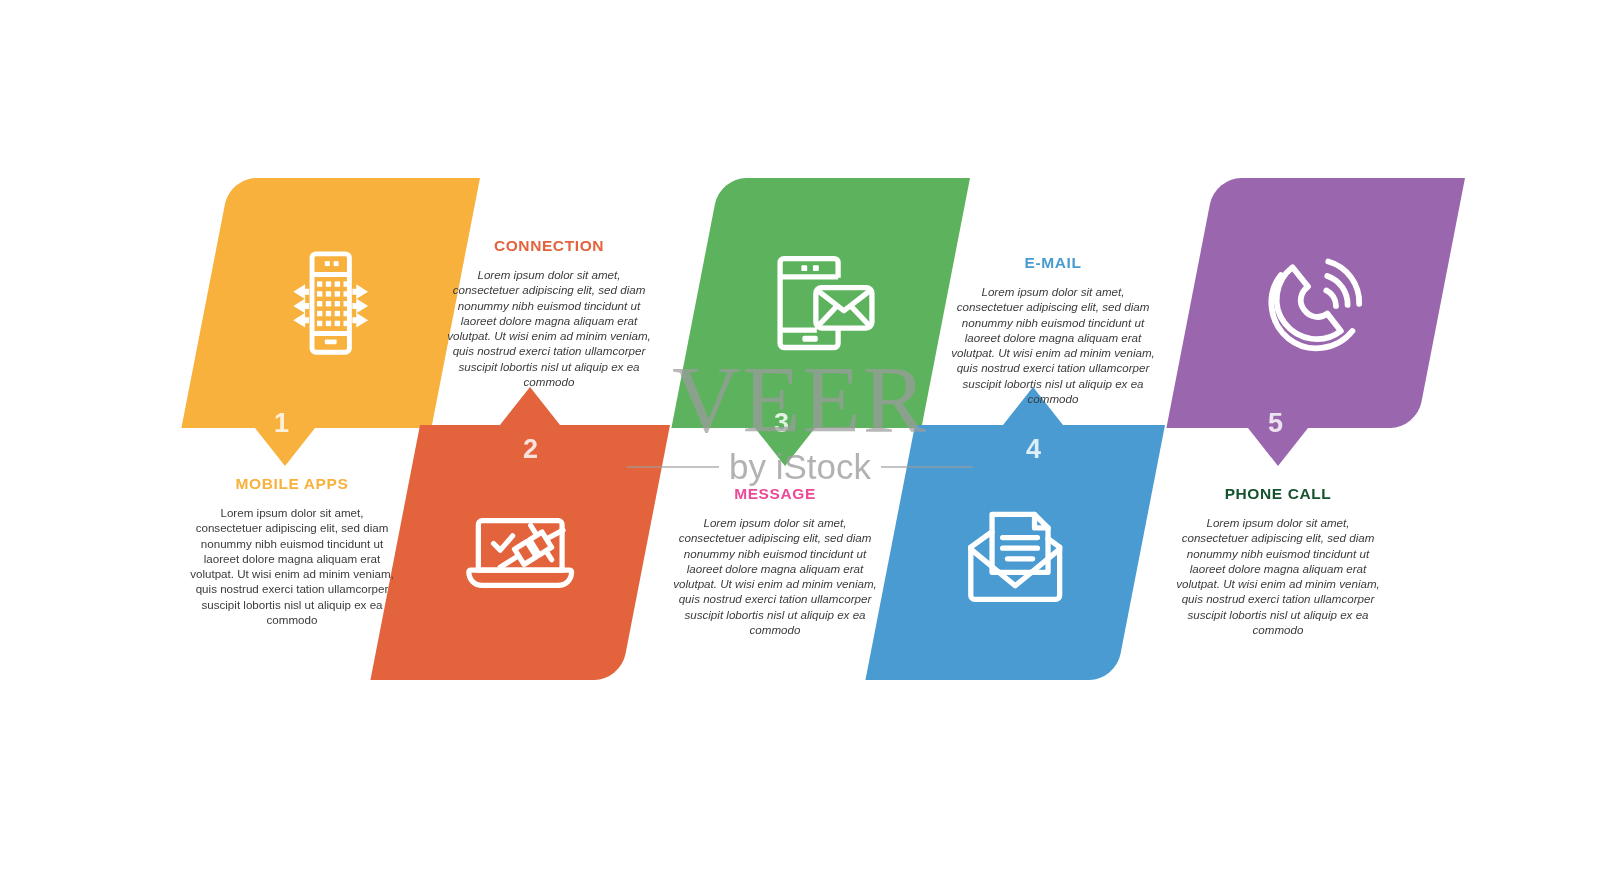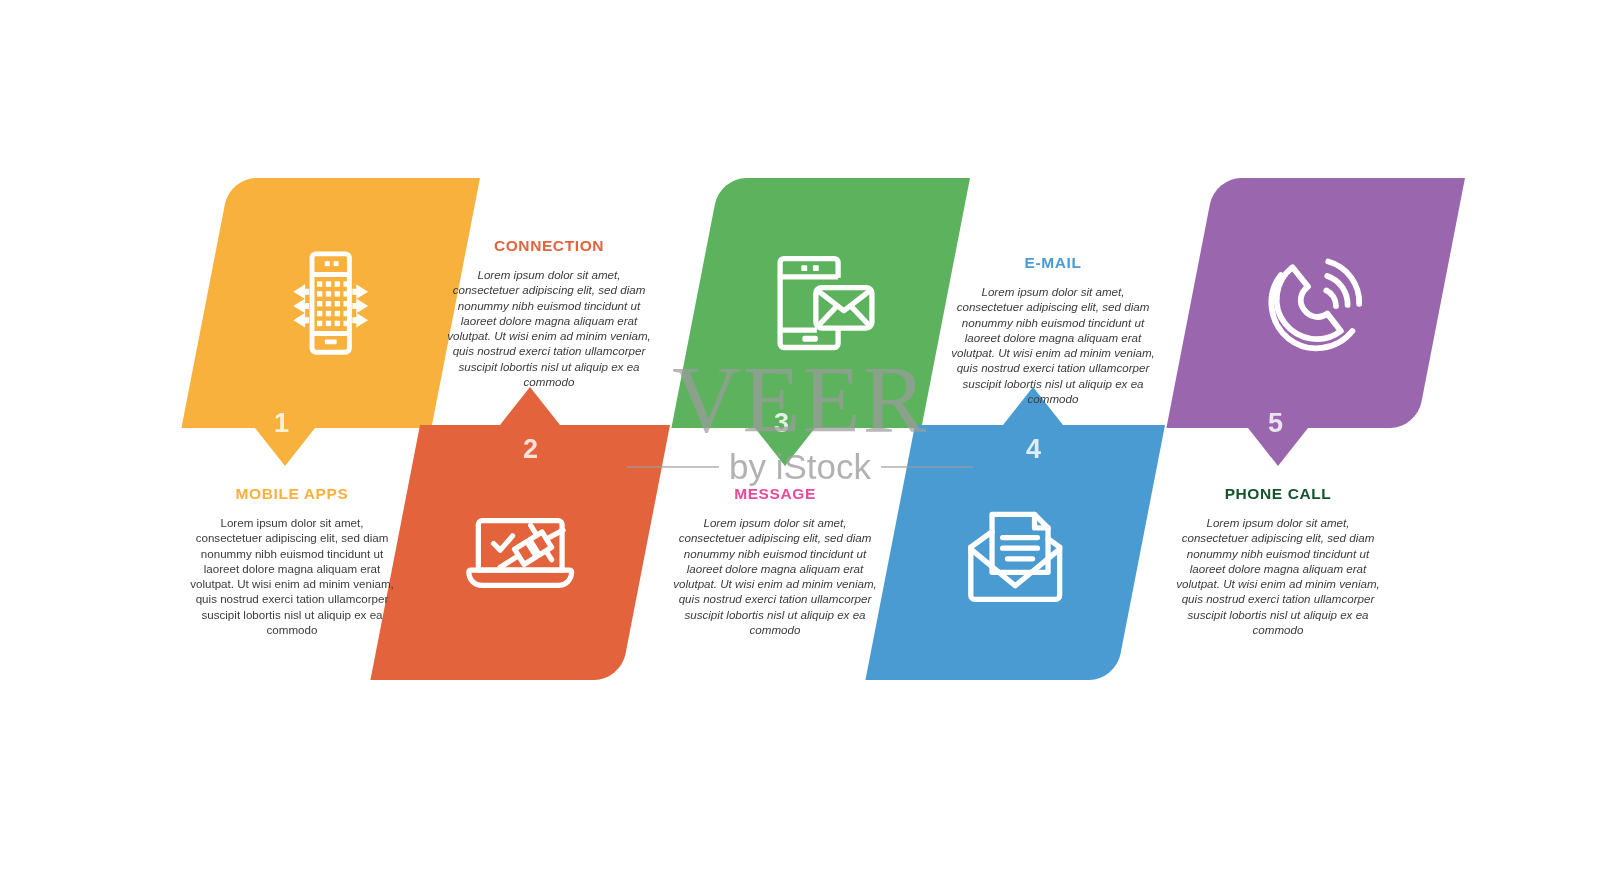--- a/index.html
+++ b/index.html
@@ -182,21 +182,21 @@
           <path d="M73 16 a44 44 0 0 1 32 44"></path>
           <path d="M72 31 a31 31 0 0 1 21 30"></path>
           <path d="M71 46 a18 18 0 0 1 10 16"></path>
         </g>
       </svg>
     </div>
   </div>
   <div class="ptr ptr-down" style="left:1248px;top:428px;border-top:38px solid #9A67AE;"></div>
   <span class="num" style="left:1268px;top:408px;">5</span>
 
-  <div class="tblock" style="left:177px;top:485px;">
+  <div class="tblock" style="left:177px;top:475px;">
     <h3 style="color:#F7B13C">MOBILE APPS</h3>
     <p>Lorem ipsum dolor sit amet, consectetuer adipiscing elit, sed diam nonummy nibh euismod tincidunt ut laoreet dolore magna aliquam erat volutpat. Ut wisi enim ad minim veniam, quis nostrud exerci tation ullamcorper suscipit lobortis nisl ut aliquip ex ea commodo</p>
   </div>
 
   <div class="tblock ital" style="left:434px;top:237px;">
     <h3 style="color:#E2633C">CONNECTION</h3>
     <p>Lorem ipsum dolor sit amet, consectetuer adipiscing elit, sed diam nonummy nibh euismod tincidunt ut laoreet dolore magna aliquam erat volutpat. Ut wisi enim ad minim veniam, quis nostrud exerci tation ullamcorper suscipit lobortis nisl ut aliquip ex ea commodo</p>
   </div>
 
   <div class="tblock ital" style="left:660px;top:485px;">

